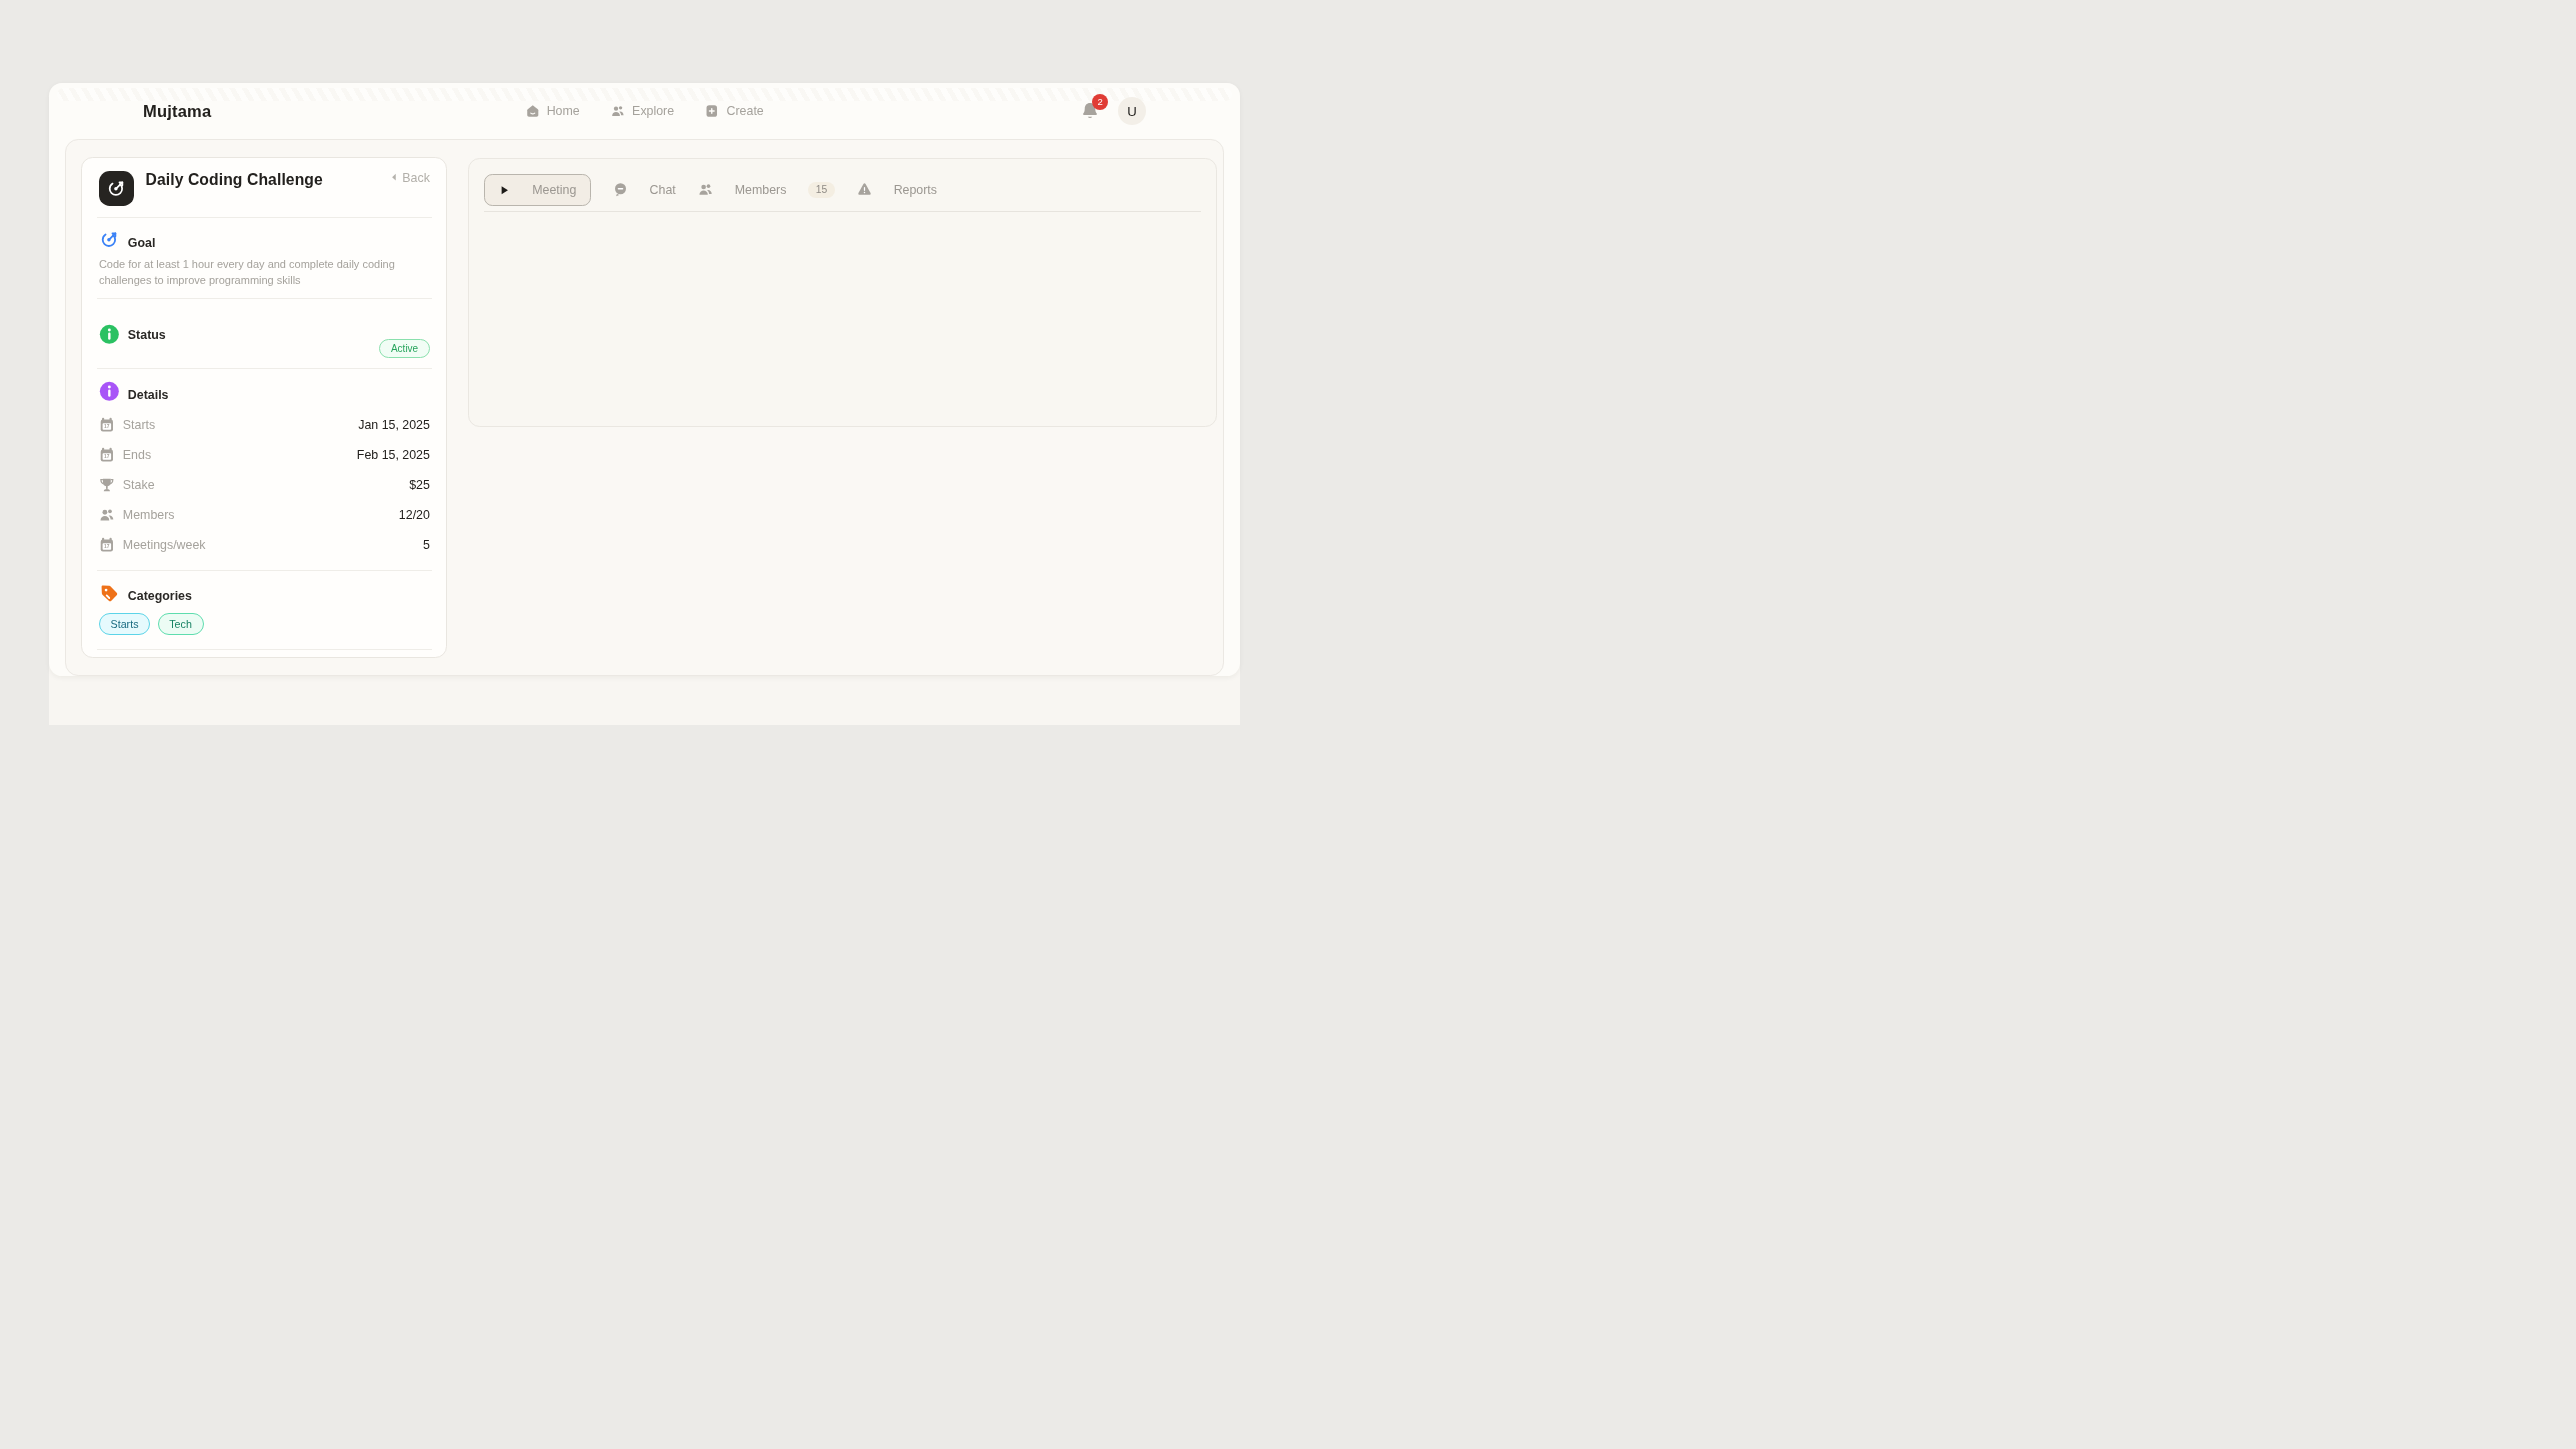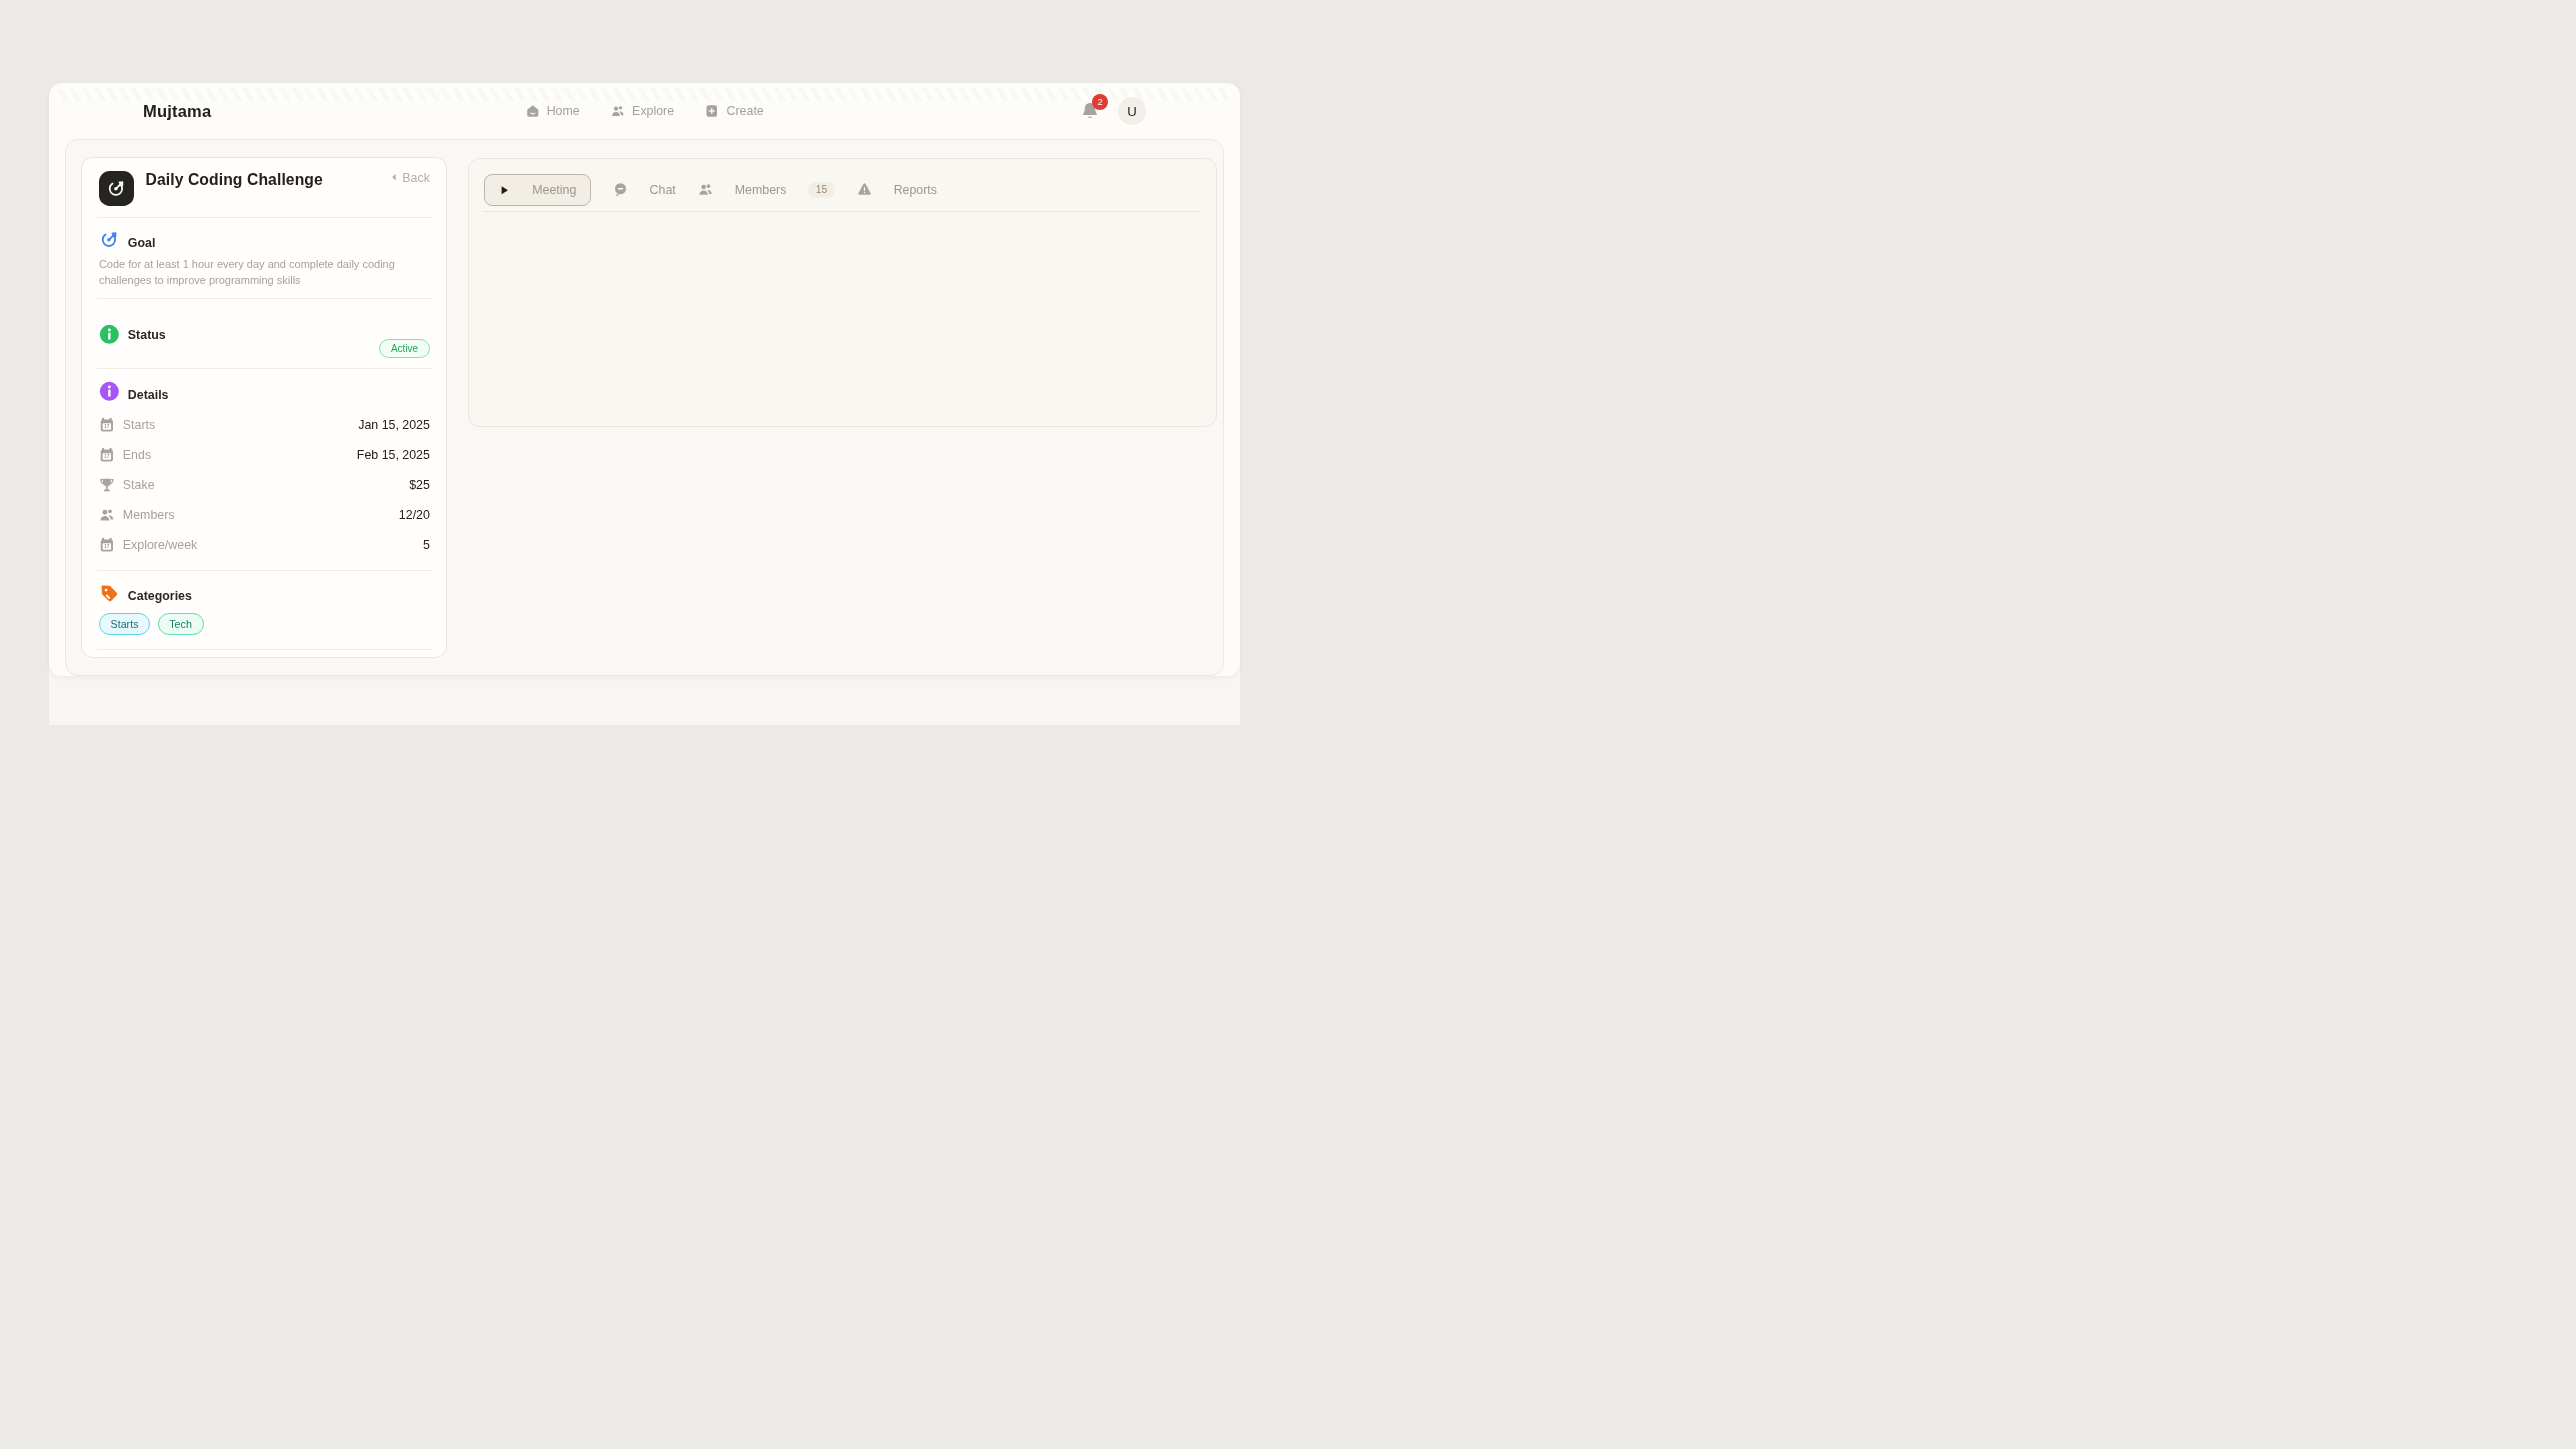--- a/index.html
+++ b/index.html
@@ -270,21 +270,21 @@
           </div>
 
           <div class="detail-row">
             <svg class="d-icon" viewBox="0 0 24 24">
                 <rect x="4.6" y="1.3" width="3.3" height="5.6" rx="1.5" fill="#a7a39d"></rect>
                 <rect x="16.1" y="1.3" width="3.3" height="5.6" rx="1.5" fill="#a7a39d"></rect>
                 <rect x="2.6" y="3.8" width="18.8" height="18.4" rx="3.4" fill="#a7a39d"></rect>
                 <rect x="5.5" y="9.6" width="13" height="9.8" rx="1.2" fill="#ffffff"></rect>
                 <text x="12" y="17.4" font-size="7.5" font-weight="bold" fill="#a7a39d" text-anchor="middle" font-family="sans-serif">17</text>
               </svg>
-            <span class="d-label">Explore/week</span>
+            <span class="d-label">Meetings/week</span>
             <span class="d-value">5</span>
           </div>
         </div>
         <div class="divider"></div>
 
         <div class="section-head">
           <svg width="20.7" height="20.7" viewBox="0 0 24 24">
             <path d="M3 4.6C3 3.6 3.6 3 4.6 3l7.3.3c.6 0 1.2.3 1.6.7l7 7.4c.8.9.8 2.1 0 2.9l-6.2 6.2c-.9.8-2.1.8-2.9 0l-7.4-7c-.4-.4-.7-1-.7-1.6z" fill="#ee7118"></path>
             <circle cx="8.2" cy="8.2" r="1.6" fill="#ffffff"></circle>
             <path d="M8.9 14.4l3 3" stroke="#ffffff" stroke-width="2.1" stroke-linecap="round"></path>

